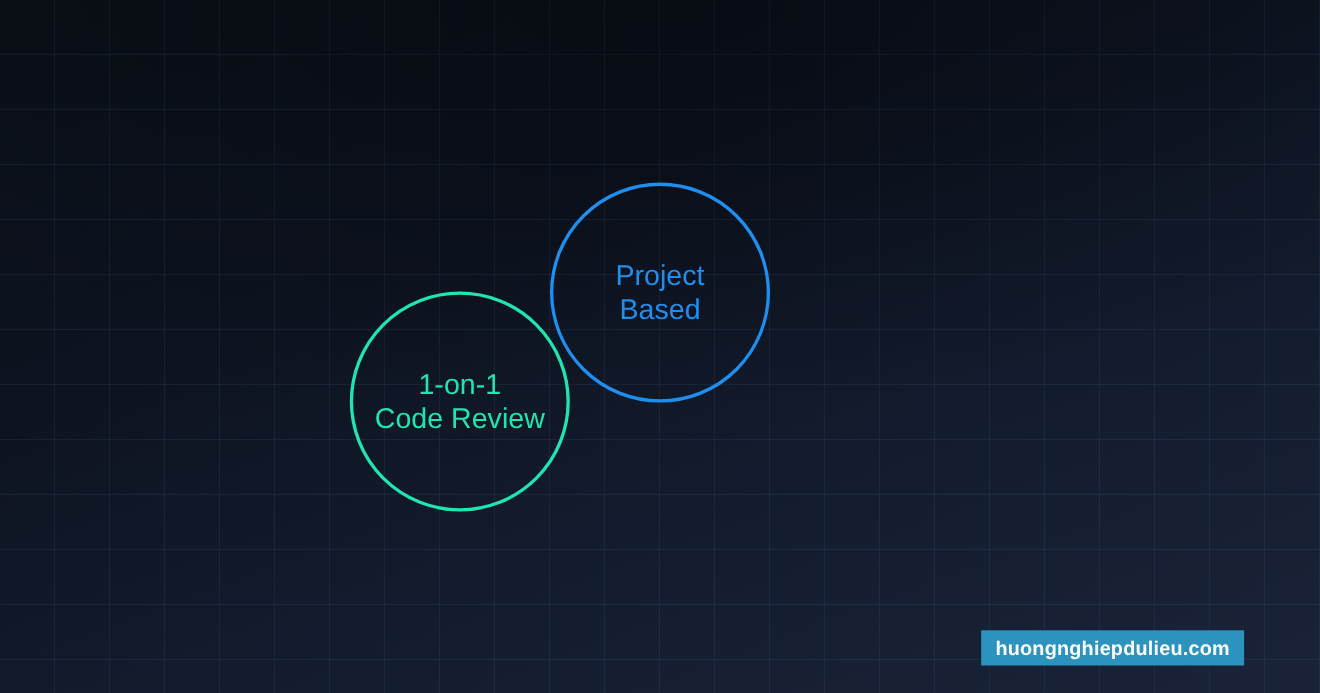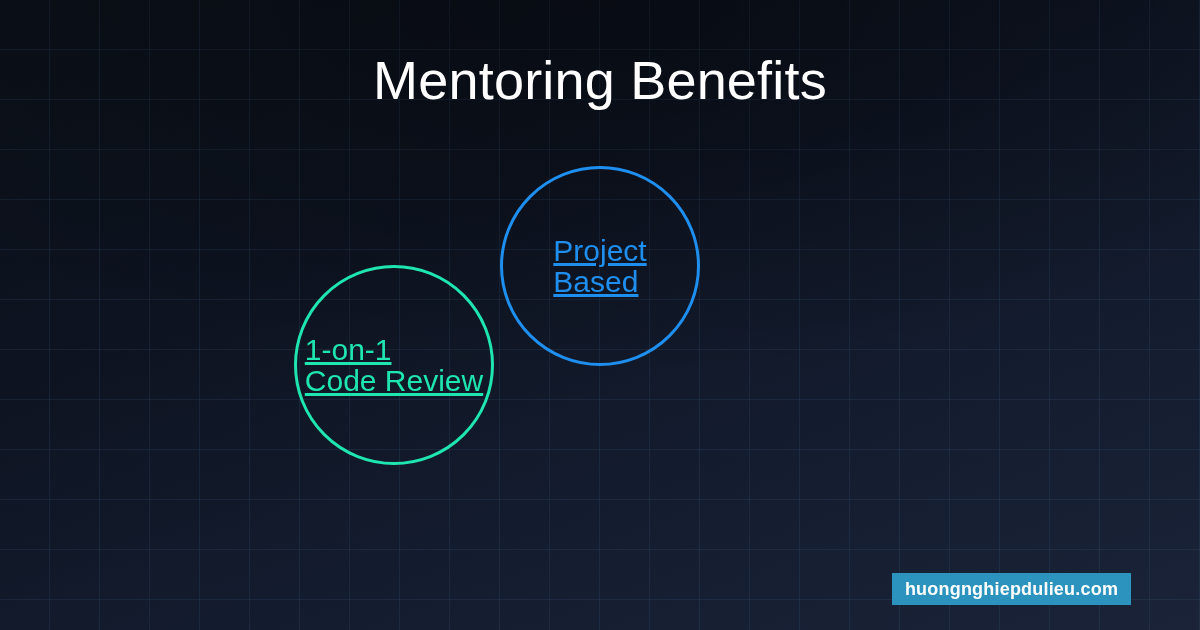--- a/index.html
+++ b/index.html
@@ -55,26 +55,26 @@
     border-radius: 50%;
     border-style: solid;
     border-width: 3px;
     background: transparent;
     box-sizing: border-box;
     display: flex;
     align-items: center;
     justify-content: center;
   }
   .venn-label {
-    font-size: 30px;
+    text-align: center;
+    font-size: 26px;
     line-height: 31px;
     font-weight: 400;
     white-space: pre-line;
     user-select: none;
-    text-decoration: underline;
   }
 
   #circle-code-review { left: 301px; top: 265px; }
   #circle-project-based { left: 500px; top: 166px; }
   #circle-lifetime-support { left: 700px; top: 265px; }
 
   #watermark {
     position: absolute;
     left: 892px;
     top: 573px;
@@ -93,23 +93,22 @@
   }
 </style>
 </head>
 <body>
 
 <div id="canvas">
 
   <div id="grid"></div>
   <div id="vignette"></div>
 
-  <div id="title" style="color: rgb(255, 255, 255);">Mentoring Benefits</div>
 
-  <div class="venn-circle" id="circle-code-review" style="border-color: rgb(31, 230, 176); left: 294px; top: 265px; width: 200px; height: 200px;">
+  <div class="venn-circle" id="circle-code-review" style="border-color: rgb(31, 230, 176); left: 318px; top: 265px; width: 200px; height: 200px;">
     <div class="venn-label" style="color: rgb(31, 230, 176);">1-on-1
 Code Review</div>
   </div>
 
   <div class="venn-circle" id="circle-project-based" style="border-color: rgb(31, 143, 239); left: 500px; top: 166px; width: 200px; height: 200px;">
     <div class="venn-label" style="color: rgb(31, 143, 239);">Project
 Based</div>
   </div>
 
 

